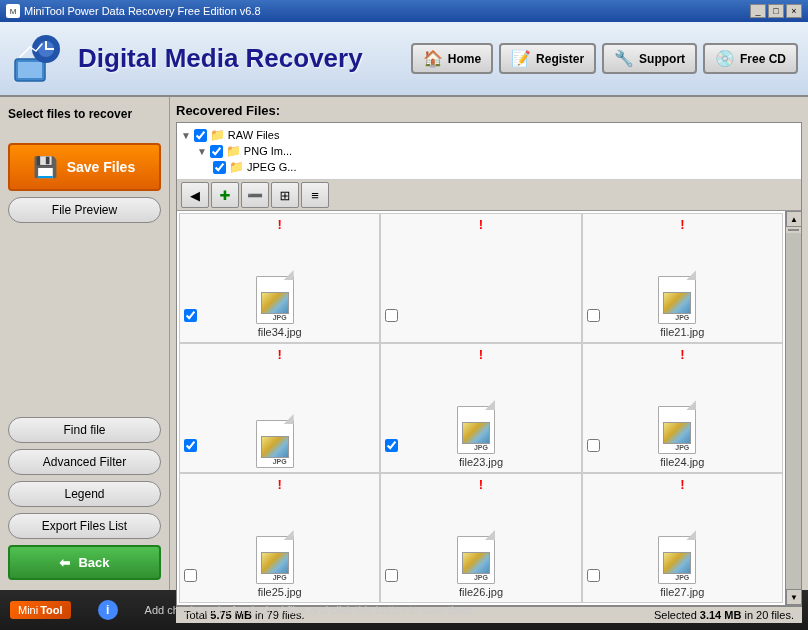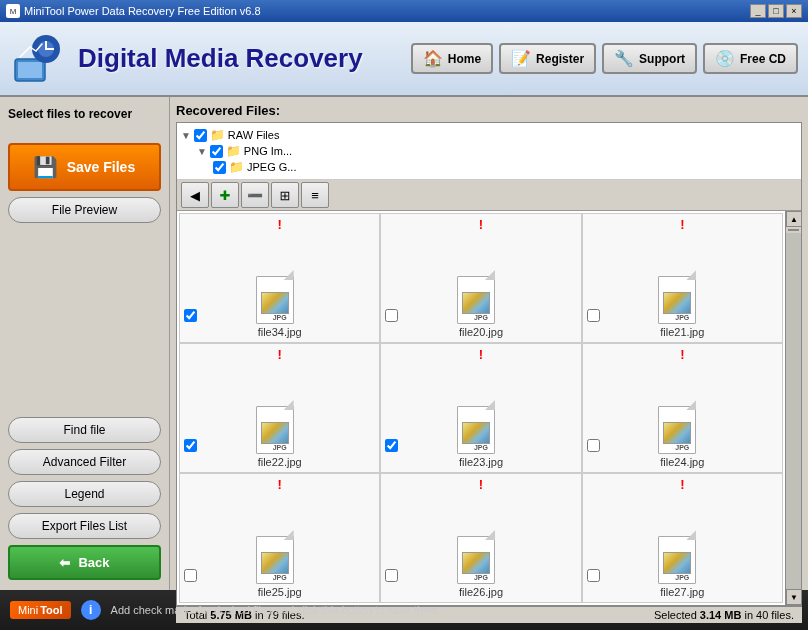--- a/index.html
+++ b/index.html
@@ -216,21 +216,21 @@
     }
     .status-bold { font-weight: bold; }
 
     
     .app-footer {
       background: linear-gradient(to bottom, #2a2a2a, #1a1a1a);
       height: 40px;
       display: flex;
       align-items: center;
       padding: 0 10px;
-      gap: 10px;
+      gap: 27px;
     }
     .footer-logo {
       background: linear-gradient(135deg, #ff6600, #cc4400);
       padding: 3px 8px;
       border-radius: 3px;
       display: flex; align-items: center; gap: 2px;
     }
     .footer-logo-mini { color: white; font-size: 11px; }
     .footer-logo-tool { color: white; font-size: 11px; font-weight: bold; }
     .footer-info-icon {
@@ -359,29 +359,20 @@
                   <div style="position: absolute; top: 0px; right: 10px; width: 10px; height: 10px; background: rgb(204, 204, 204); clip-path: polygon(100% 0px, 100% 100%, 0px 100%);"></div>
                   <div style="position: absolute; bottom: 10px; left: 5px; width: 28px; height: 22px; background: linear-gradient(135deg, rgb(240, 224, 128) 0%, rgb(208, 168, 48) 40%, rgb(128, 184, 216) 65%, rgb(80, 144, 184) 100%); border: 1px solid rgb(153, 153, 153);"></div>
                   <div style="position: absolute; bottom: 3px; left: 2px; right: 2px; font-size: 7px; font-weight: bold; color: rgb(85, 85, 85); text-align: center;">JPG</div>
                 </div>
                 <div class="file-name">file34.jpg</div>
               </div>
               <input type="checkbox" class="file-checkbox" checked="" style="">
             </div>
             <div class="file-cell">
               <span class="file-warning">!</span>
-              <div class="file-cell-inner">
-                <div style="position: relative; width: 48px; height: 54px;">
-                  <div style="position: absolute; bottom: 0px; left: 0px; width: 38px; height: 48px; background: white; border: 1.5px solid rgb(170, 170, 170); border-radius: 1px;"></div>
-                  <div style="position: absolute; top: 0px; right: 10px; width: 10px; height: 10px; background: rgb(204, 204, 204); clip-path: polygon(100% 0px, 100% 100%, 0px 100%);"></div>
-                  <div style="position: absolute; bottom: 10px; left: 5px; width: 28px; height: 22px; background: linear-gradient(135deg, rgb(240, 224, 128) 0%, rgb(208, 168, 48) 40%, rgb(128, 184, 216) 65%, rgb(80, 144, 184) 100%); border: 1px solid rgb(153, 153, 153);"></div>
-                  <div style="position: absolute; bottom: 3px; left: 2px; right: 2px; font-size: 7px; font-weight: bold; color: rgb(85, 85, 85); text-align: center;">JPG</div>
-                </div>
-                <div class="file-name">file20.jpg</div>
-              </div>
               <input type="checkbox" class="file-checkbox" style="">
             </div>
             <div class="file-cell">
               <span class="file-warning">!</span>
               <div class="file-cell-inner">
                 <div style="position: relative; width: 48px; height: 54px;">
                   <div style="position: absolute; bottom: 0px; left: 0px; width: 38px; height: 48px; background: white; border: 1.5px solid rgb(170, 170, 170); border-radius: 1px;"></div>
                   <div style="position: absolute; top: 0px; right: 10px; width: 10px; height: 10px; background: rgb(204, 204, 204); clip-path: polygon(100% 0px, 100% 100%, 0px 100%);"></div>
                   <div style="position: absolute; bottom: 10px; left: 5px; width: 28px; height: 22px; background: linear-gradient(135deg, rgb(240, 224, 128) 0%, rgb(208, 168, 48) 40%, rgb(128, 184, 216) 65%, rgb(80, 144, 184) 100%); border: 1px solid rgb(153, 153, 153);"></div>
                   <div style="position: absolute; bottom: 3px; left: 2px; right: 2px; font-size: 7px; font-weight: bold; color: rgb(85, 85, 85); text-align: center;">JPG</div>
@@ -392,21 +383,20 @@
             </div>
             <div class="file-cell">
               <span class="file-warning">!</span>
               <div class="file-cell-inner">
                 <div style="position: relative; width: 48px; height: 54px;">
                   <div style="position: absolute; bottom: 0px; left: 0px; width: 38px; height: 48px; background: white; border: 1.5px solid rgb(170, 170, 170); border-radius: 1px;"></div>
                   <div style="position: absolute; top: 0px; right: 10px; width: 10px; height: 10px; background: rgb(204, 204, 204); clip-path: polygon(100% 0px, 100% 100%, 0px 100%);"></div>
                   <div style="position: absolute; bottom: 10px; left: 5px; width: 28px; height: 22px; background: linear-gradient(135deg, rgb(240, 224, 128) 0%, rgb(208, 168, 48) 40%, rgb(128, 184, 216) 65%, rgb(80, 144, 184) 100%); border: 1px solid rgb(153, 153, 153);"></div>
                   <div style="position: absolute; bottom: 3px; left: 2px; right: 2px; font-size: 7px; font-weight: bold; color: rgb(85, 85, 85); text-align: center;">JPG</div>
                 </div>
-                <div class="file-name">file22.jpg</div>
               </div>
               <input type="checkbox" class="file-checkbox" checked="" style="">
             </div>
             <div class="file-cell">
               <span class="file-warning">!</span>
               <div class="file-cell-inner">
                 <div style="position: relative; width: 48px; height: 54px;">
                   <div style="position: absolute; bottom: 0px; left: 0px; width: 38px; height: 48px; background: white; border: 1.5px solid rgb(170, 170, 170); border-radius: 1px;"></div>
                   <div style="position: absolute; top: 0px; right: 10px; width: 10px; height: 10px; background: rgb(204, 204, 204); clip-path: polygon(100% 0px, 100% 100%, 0px 100%);"></div>
                   <div style="position: absolute; bottom: 10px; left: 5px; width: 28px; height: 22px; background: linear-gradient(135deg, rgb(240, 224, 128) 0%, rgb(208, 168, 48) 40%, rgb(128, 184, 216) 65%, rgb(80, 144, 184) 100%); border: 1px solid rgb(153, 153, 153);"></div>
@@ -477,21 +467,21 @@
         </div>
       </div>
 
     </div>
 
     <div class="status-bar">
       <div>
         <span>Total </span><span class="status-bold">5.75 MB</span><span> in 79 files.</span>
       </div>
       <div>
-        <span>Selected </span><span class="status-bold">3.14 MB</span><span> in 40 files.</span>
+        <span>Selected </span><span class="status-bold">3.14 MB</span><span> in 20 files.</span>
       </div>
     </div>
   </div>
 
 </div>
 
 <div class="app-footer">
   <div class="footer-logo">
     <span class="footer-logo-mini">Mini</span>
     <span class="footer-logo-tool">Tool</span>

